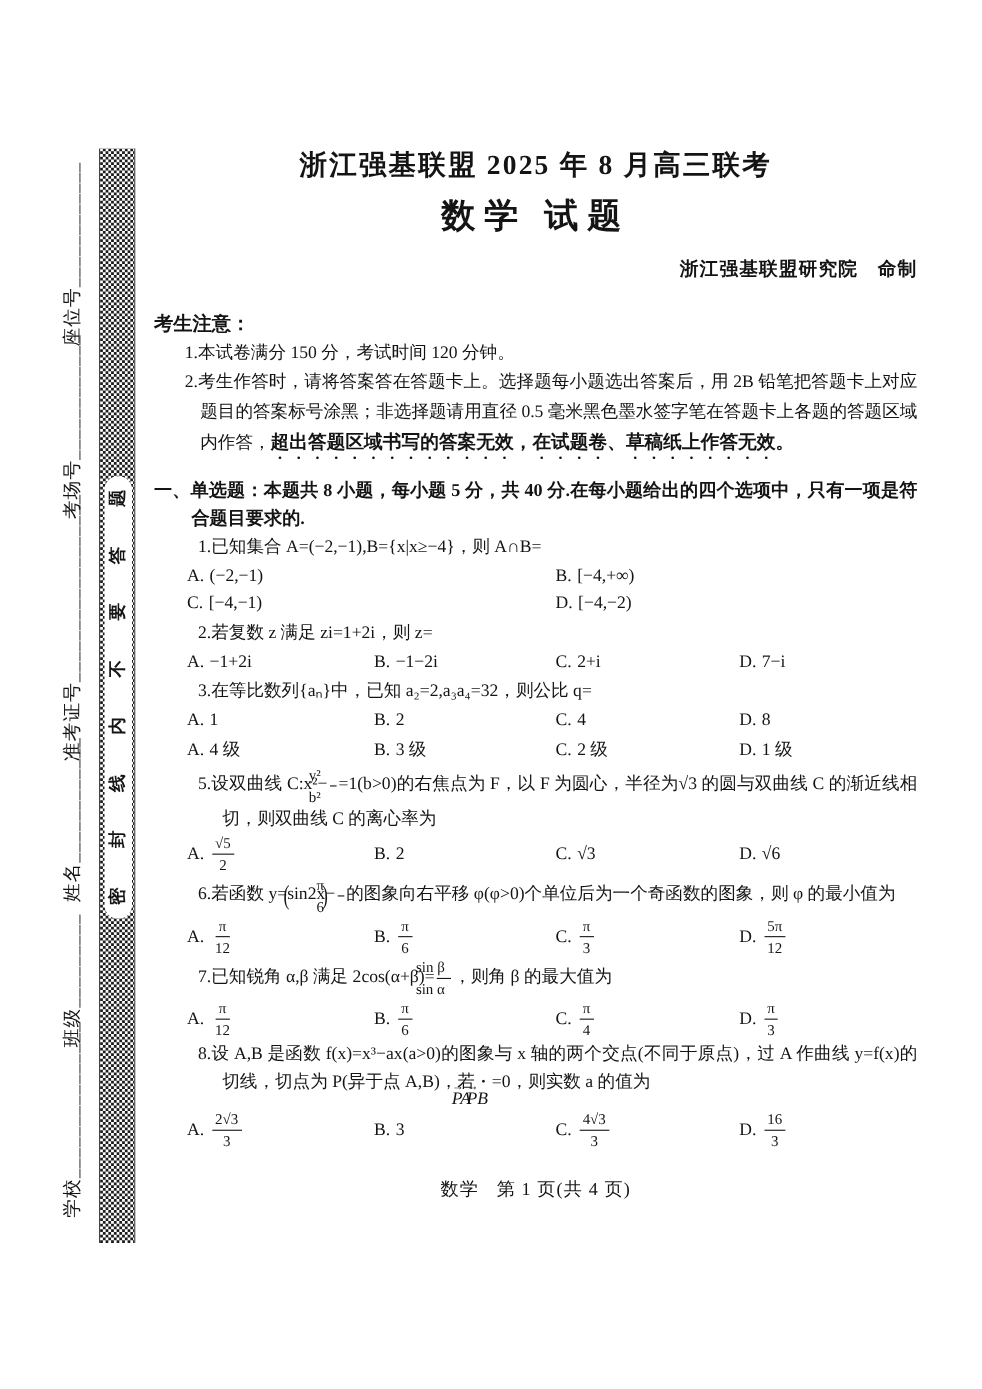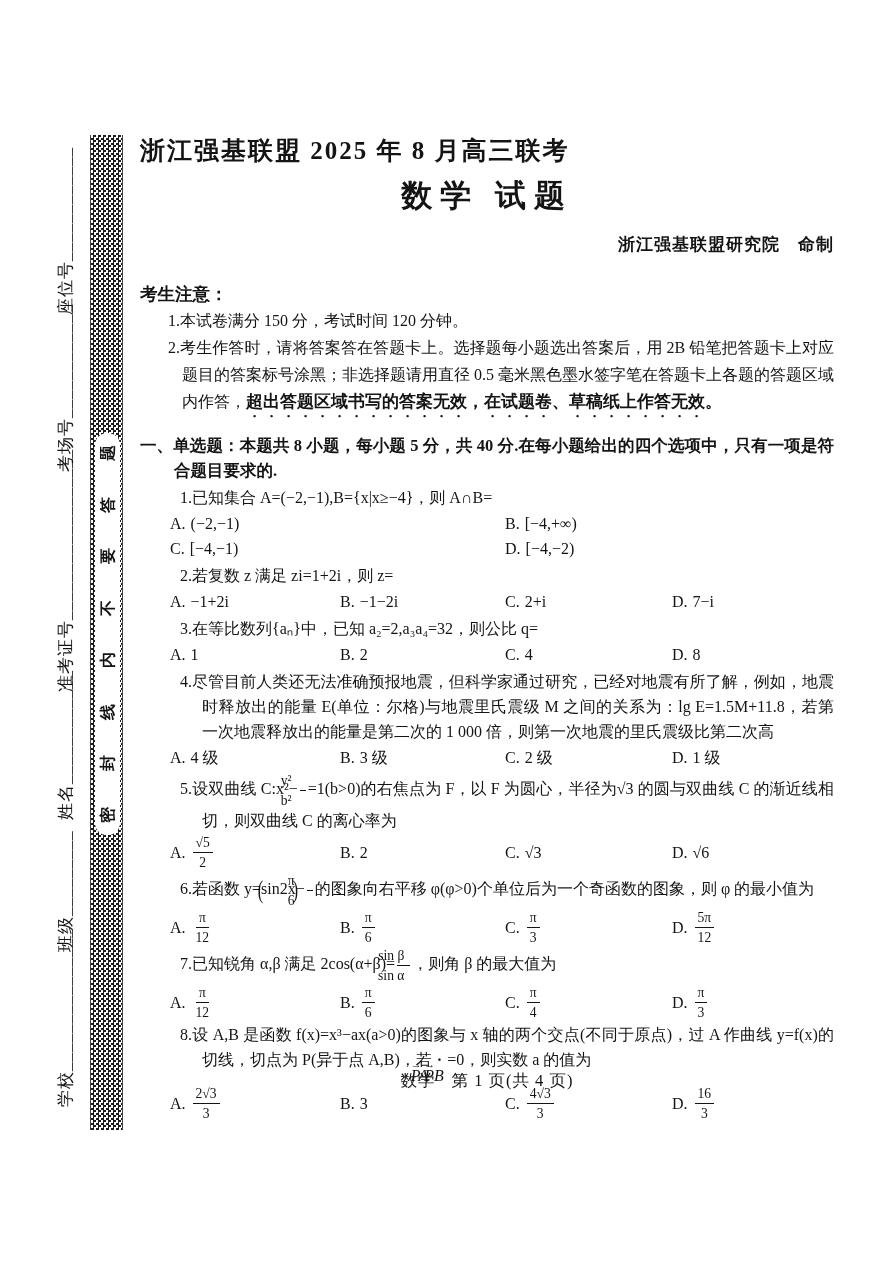--- a/index.html
+++ b/index.html
@@ -55,20 +55,21 @@
   }
   
   .content {
     position: absolute;
     left: 140px; top: 136px;
     width: 694px;
     font-size: 16px;
     line-height: 25px;
   }
   .exam-title {
+    text-align: center;
     font-size: 25px;
     font-weight: bold;
     letter-spacing: 2px;
     margin-top: 2px;
   }
   .subject-title {
     text-align: center;
     font-size: 31px;
     font-weight: bold;
     letter-spacing: 8px;
@@ -254,21 +255,20 @@
       <div class="opt">
           <span class="olabel">C.</span>
           <span>4</span>
         </div>
       <div class="opt">
           <span class="olabel">D.</span>
           <span>8</span>
         </div>
     </div>
 
-    <p class="stem">4.尽管目前人类还无法准确预报地震，但科学家通过研究，已经对地震有所了解，例如，地震时释放出的能量 E(单位：尔格)与地震里氏震级 M 之间的关系为：lg E=1.5M+11.8，若第一次地震释放出的能量是第二次的 1 000 倍，则第一次地震的里氏震级比第二次高</p>
     <div class="opts">
       <div class="opt">
           <span class="olabel">A.</span>
           <span>4 级</span>
         </div>
       <div class="opt">
           <span class="olabel">B.</span>
           <span>3 级</span>
         </div>
       <div class="opt">

